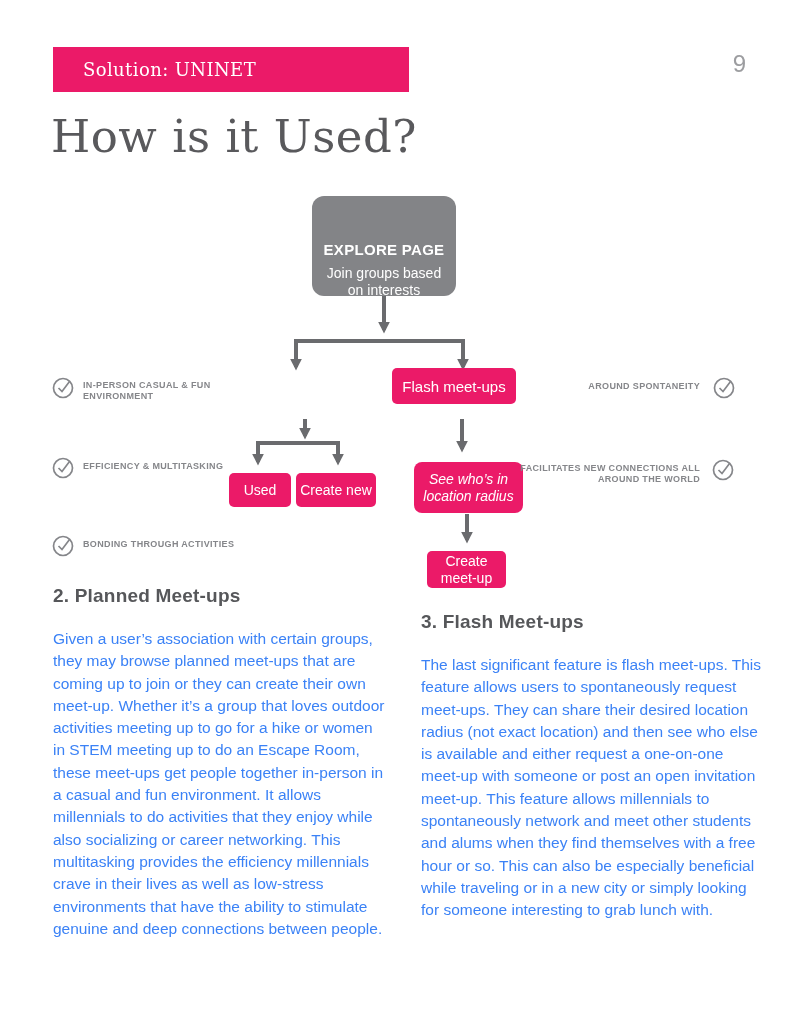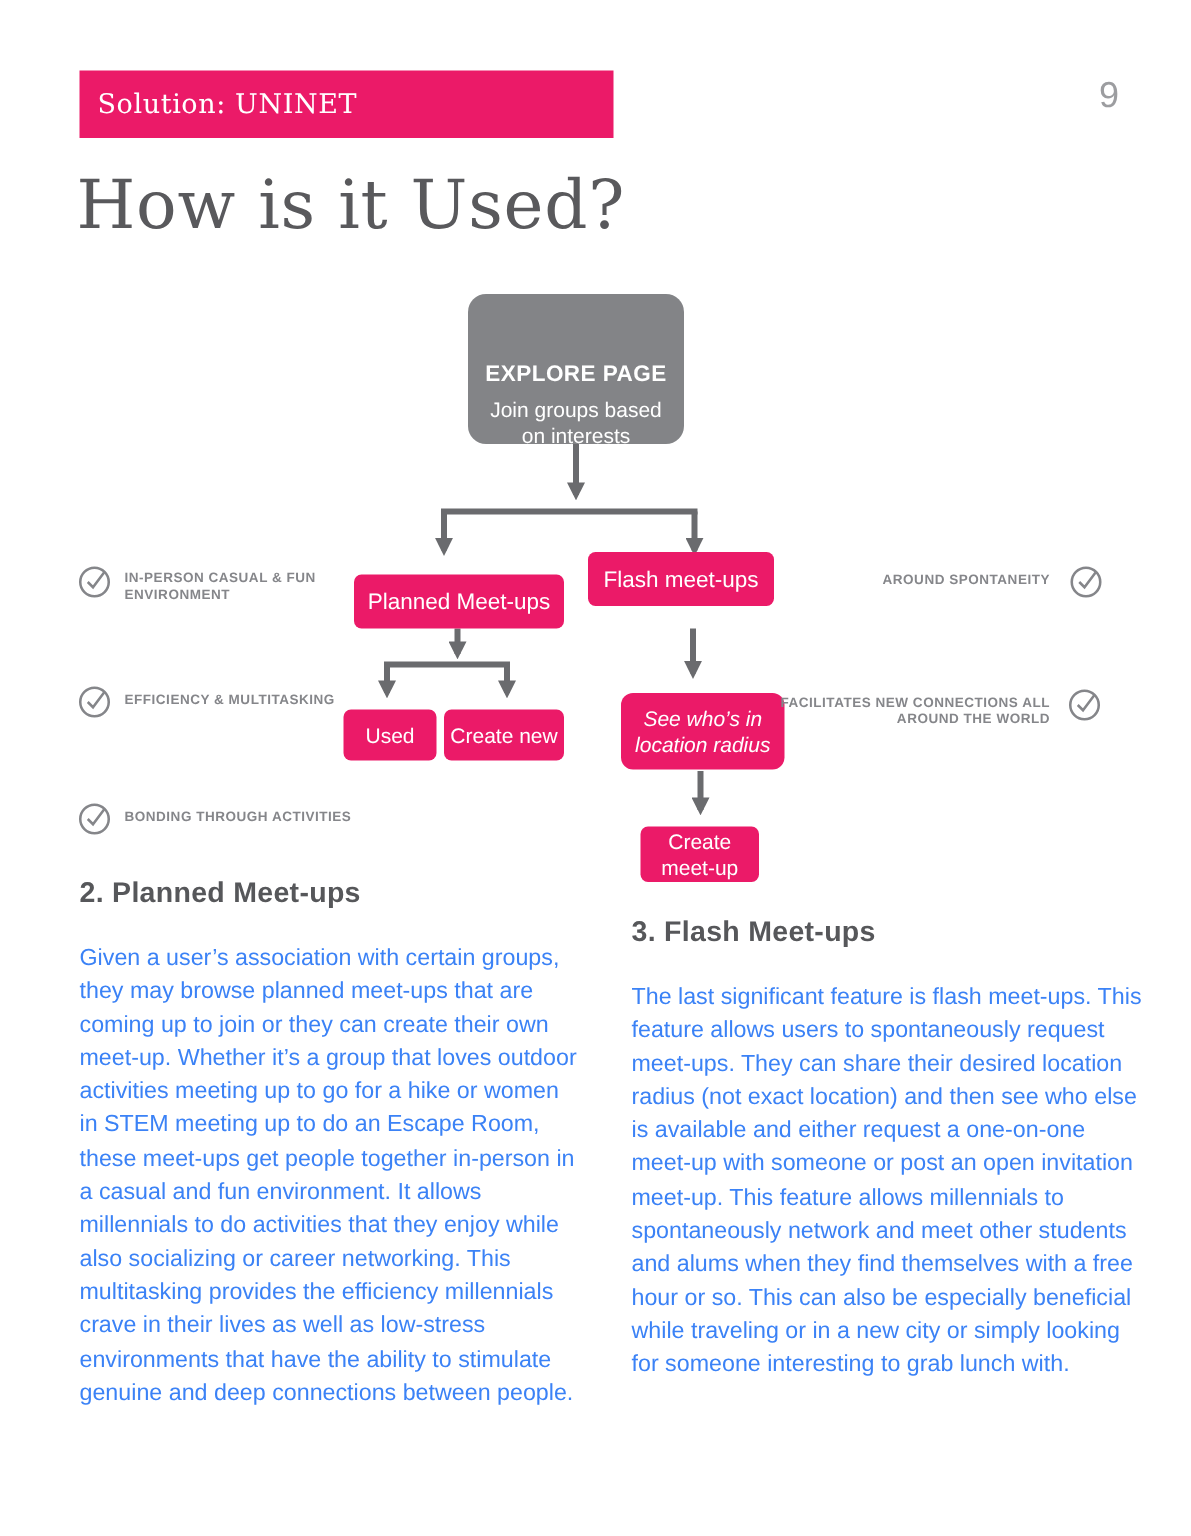--- a/index.html
+++ b/index.html
@@ -5,21 +5,21 @@
   html,body { margin:0; padding:0; background:#ffffff; }
   .page {
     position:relative; width:794px; height:1024px; background:#ffffff;
     font-family:"Liberation Sans", sans-serif; overflow:hidden;
   }
 
   
   .banner {
     position:absolute; left:53px; top:47px; width:356px; height:45px;
     background:#EB1A68; display:flex; align-items:center;
-    padding-left:12px; box-sizing:border-box;
+    padding-left:30px; box-sizing:border-box;
   }
   .banner-text {
     color:#ffffff; font-family:"DejaVu Serif", serif; font-size:18px; letter-spacing:0.4px;
   }
   .page-number {
     position:absolute; right:48px; top:50px; color:#9C9DA0; font-size:24px;
   }
   .title {
     position:absolute; left:51px; top:110px; font-family:"DejaVu Serif", serif;
     font-size:45px; color:#59595C; letter-spacing:0.5px;
@@ -93,21 +93,20 @@
       <line x1="338" y1="443" x2="338" y2="462" marker-end="url(#arrow)"></line>
       <line x1="462" y1="419" x2="462" y2="449" marker-end="url(#arrow)"></line>
       <line x1="467" y1="514" x2="467" y2="540" marker-end="url(#arrow)"></line>
     </g>
   </svg>
 
   <div class="node node-root">
     <div class="root-title">EXPLORE PAGE</div>
     <div class="root-sub">Join groups based on interests</div>
   </div>
-  <div class="node node-planned">Planned Meet-ups</div>
   <div class="node node-flash">Flash meet-ups</div>
   <div class="node node-join">Used</div>
   <div class="node node-create">Create new</div>
   <div class="node node-see">See who’s in location radius</div>
   <div class="node node-request">Create meet-up</div>
 
   <svg class="check" style="left:51px; top:375px;" viewBox="0 0 24 24">
     <circle cx="12" cy="13" r="9.5" fill="none" stroke="#85868A" stroke-width="1.7"></circle>
     <path d="M7.5 13 L11 16.5 L18.5 6.5" fill="none" stroke="#85868A" stroke-width="1.7"></path>
   </svg>

